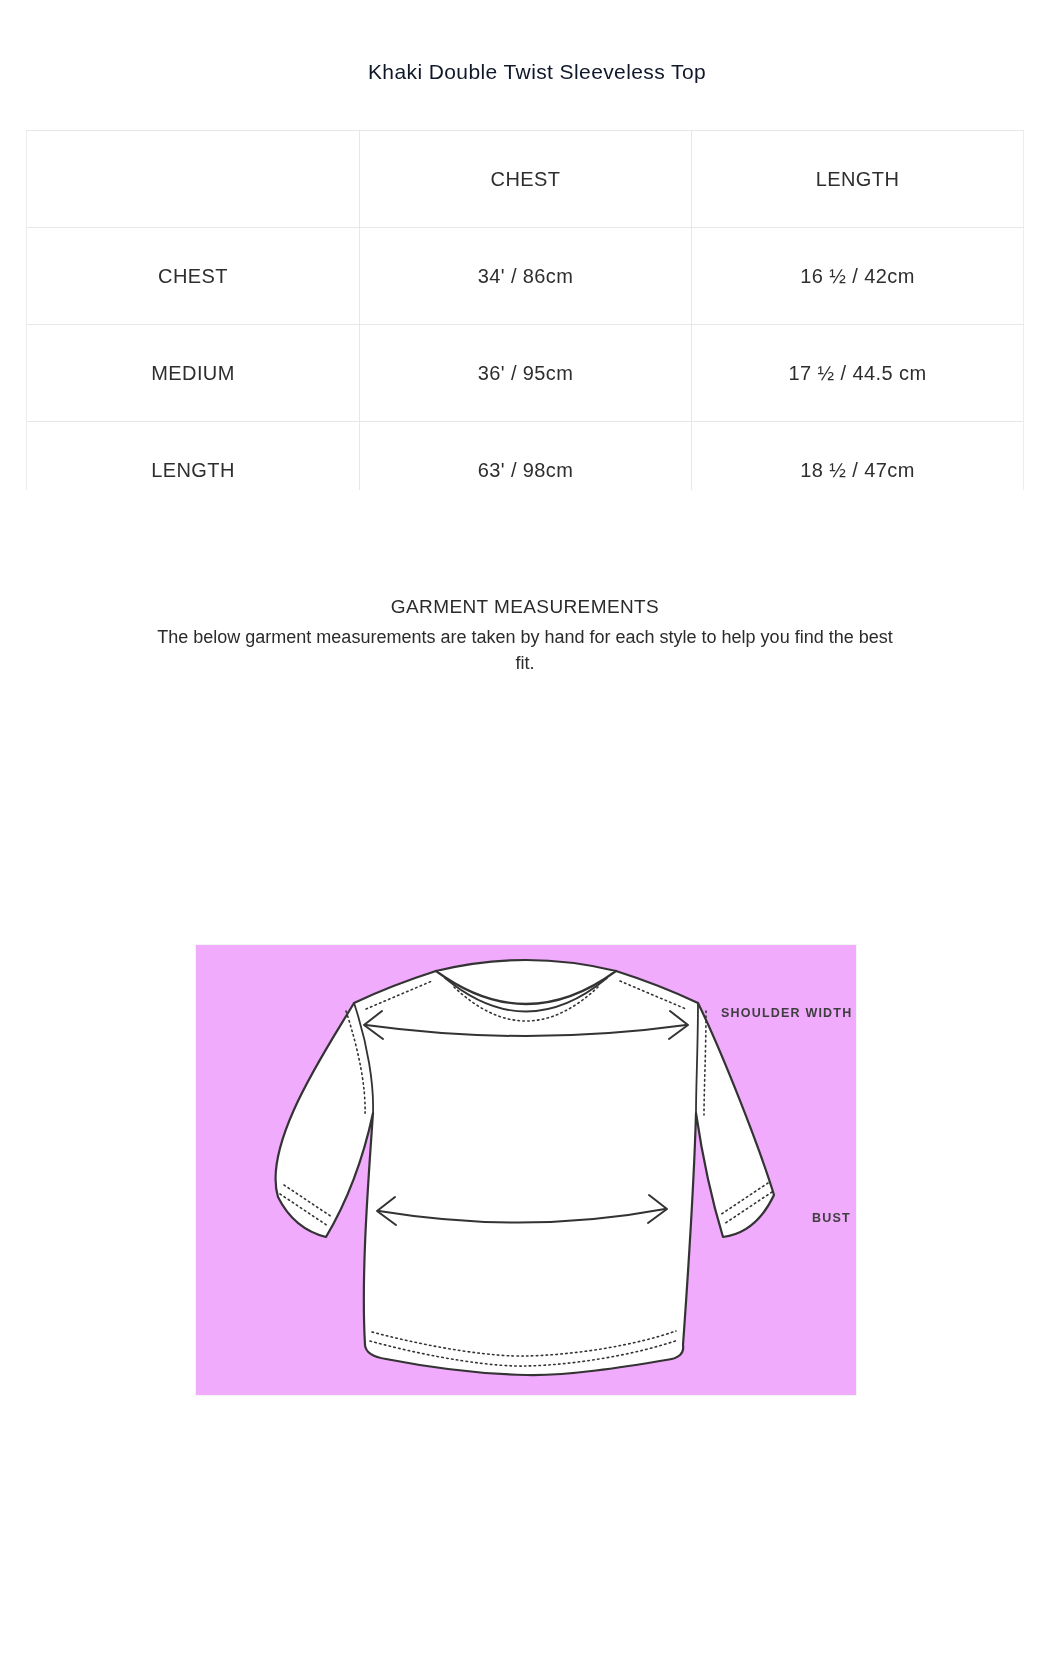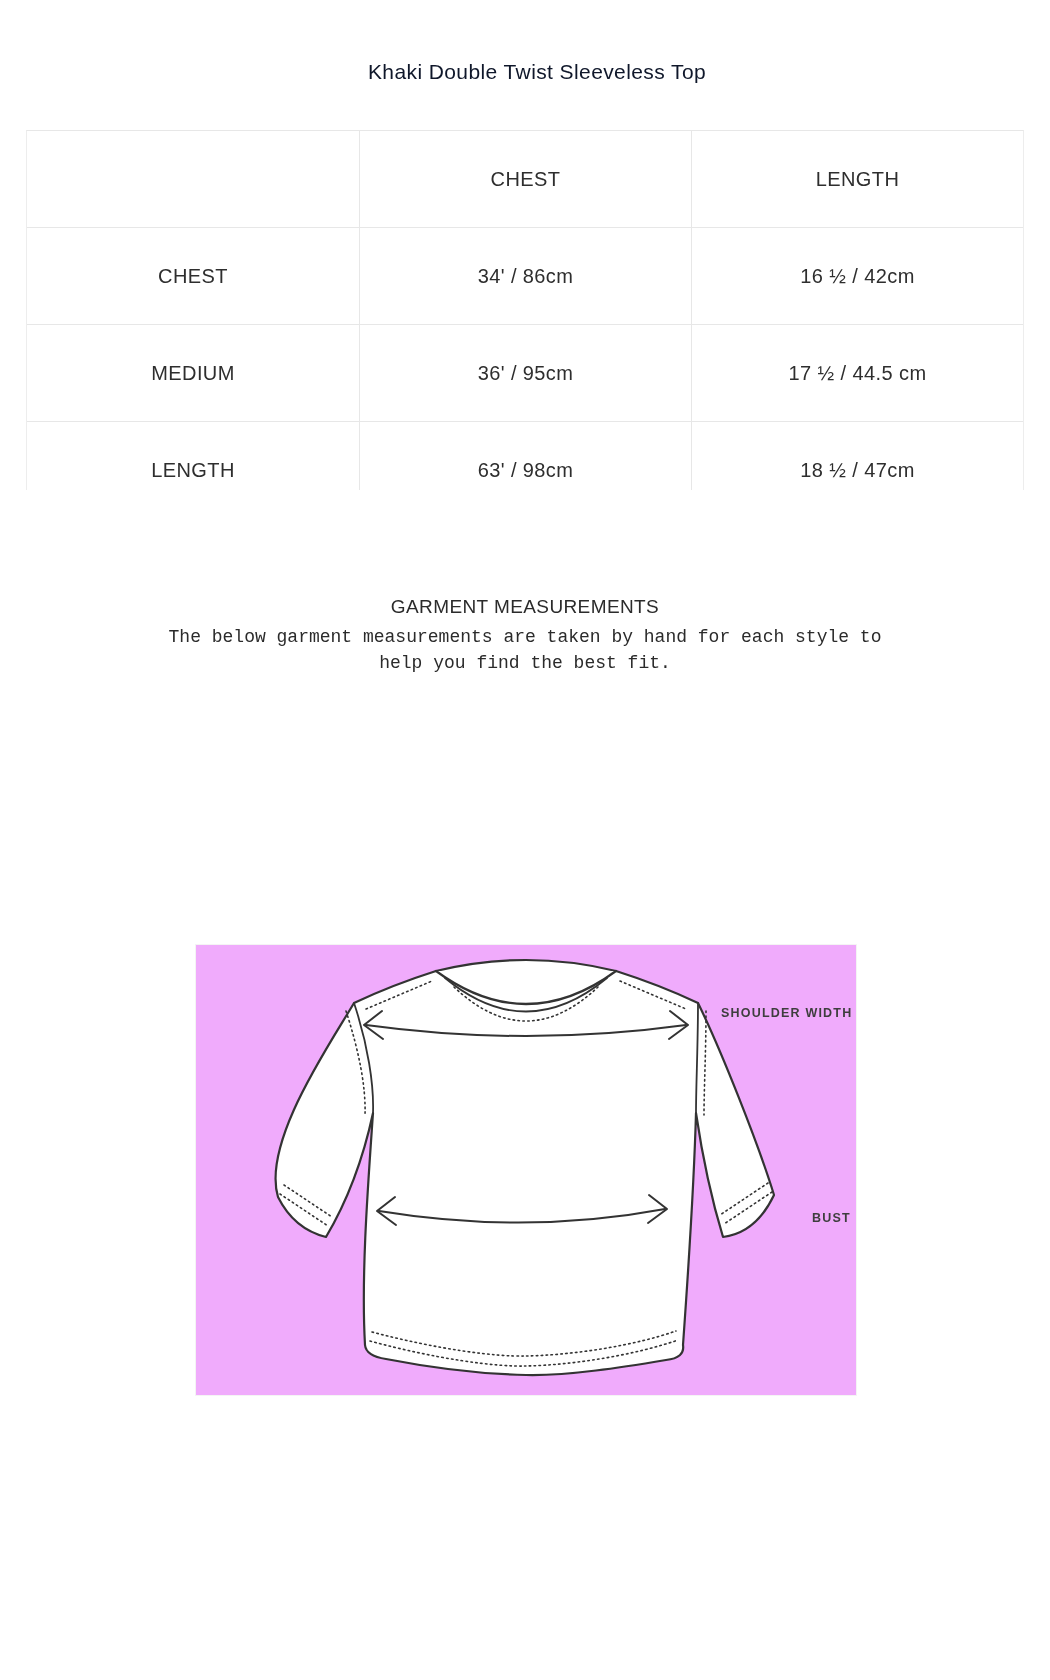--- a/index.html
+++ b/index.html
@@ -34,21 +34,21 @@
 
   
   .gm-heading{
     position:absolute;top:596px;left:0;width:1050px;text-align:center;
     font-size:19px;letter-spacing:.4px;color:#2b2b2b;
   }
   .gm-copy{
     position:absolute;top:624px;left:50%;transform:translateX(-50%);
     width:740px;text-align:center;font-size:18px;line-height:26px;color:#2b2b2b;
   }
-  .gm-copy p{margin:0;font-family:Liberation Mono, monospace;}
+  .gm-copy p{margin:0;}
 
   
   .figure{
     position:absolute;top:944px;left:195px;width:660px;height:450px;
     border:1px solid #f4f4f4;box-sizing:content-box;background:#f0abfc;
   }
   .figure svg{display:block;}
   .diagram-label{
     font-family:"Liberation Sans", sans-serif;
     font-size:12.5px;font-weight:700;letter-spacing:1.2px;fill:#3e3e3e;

